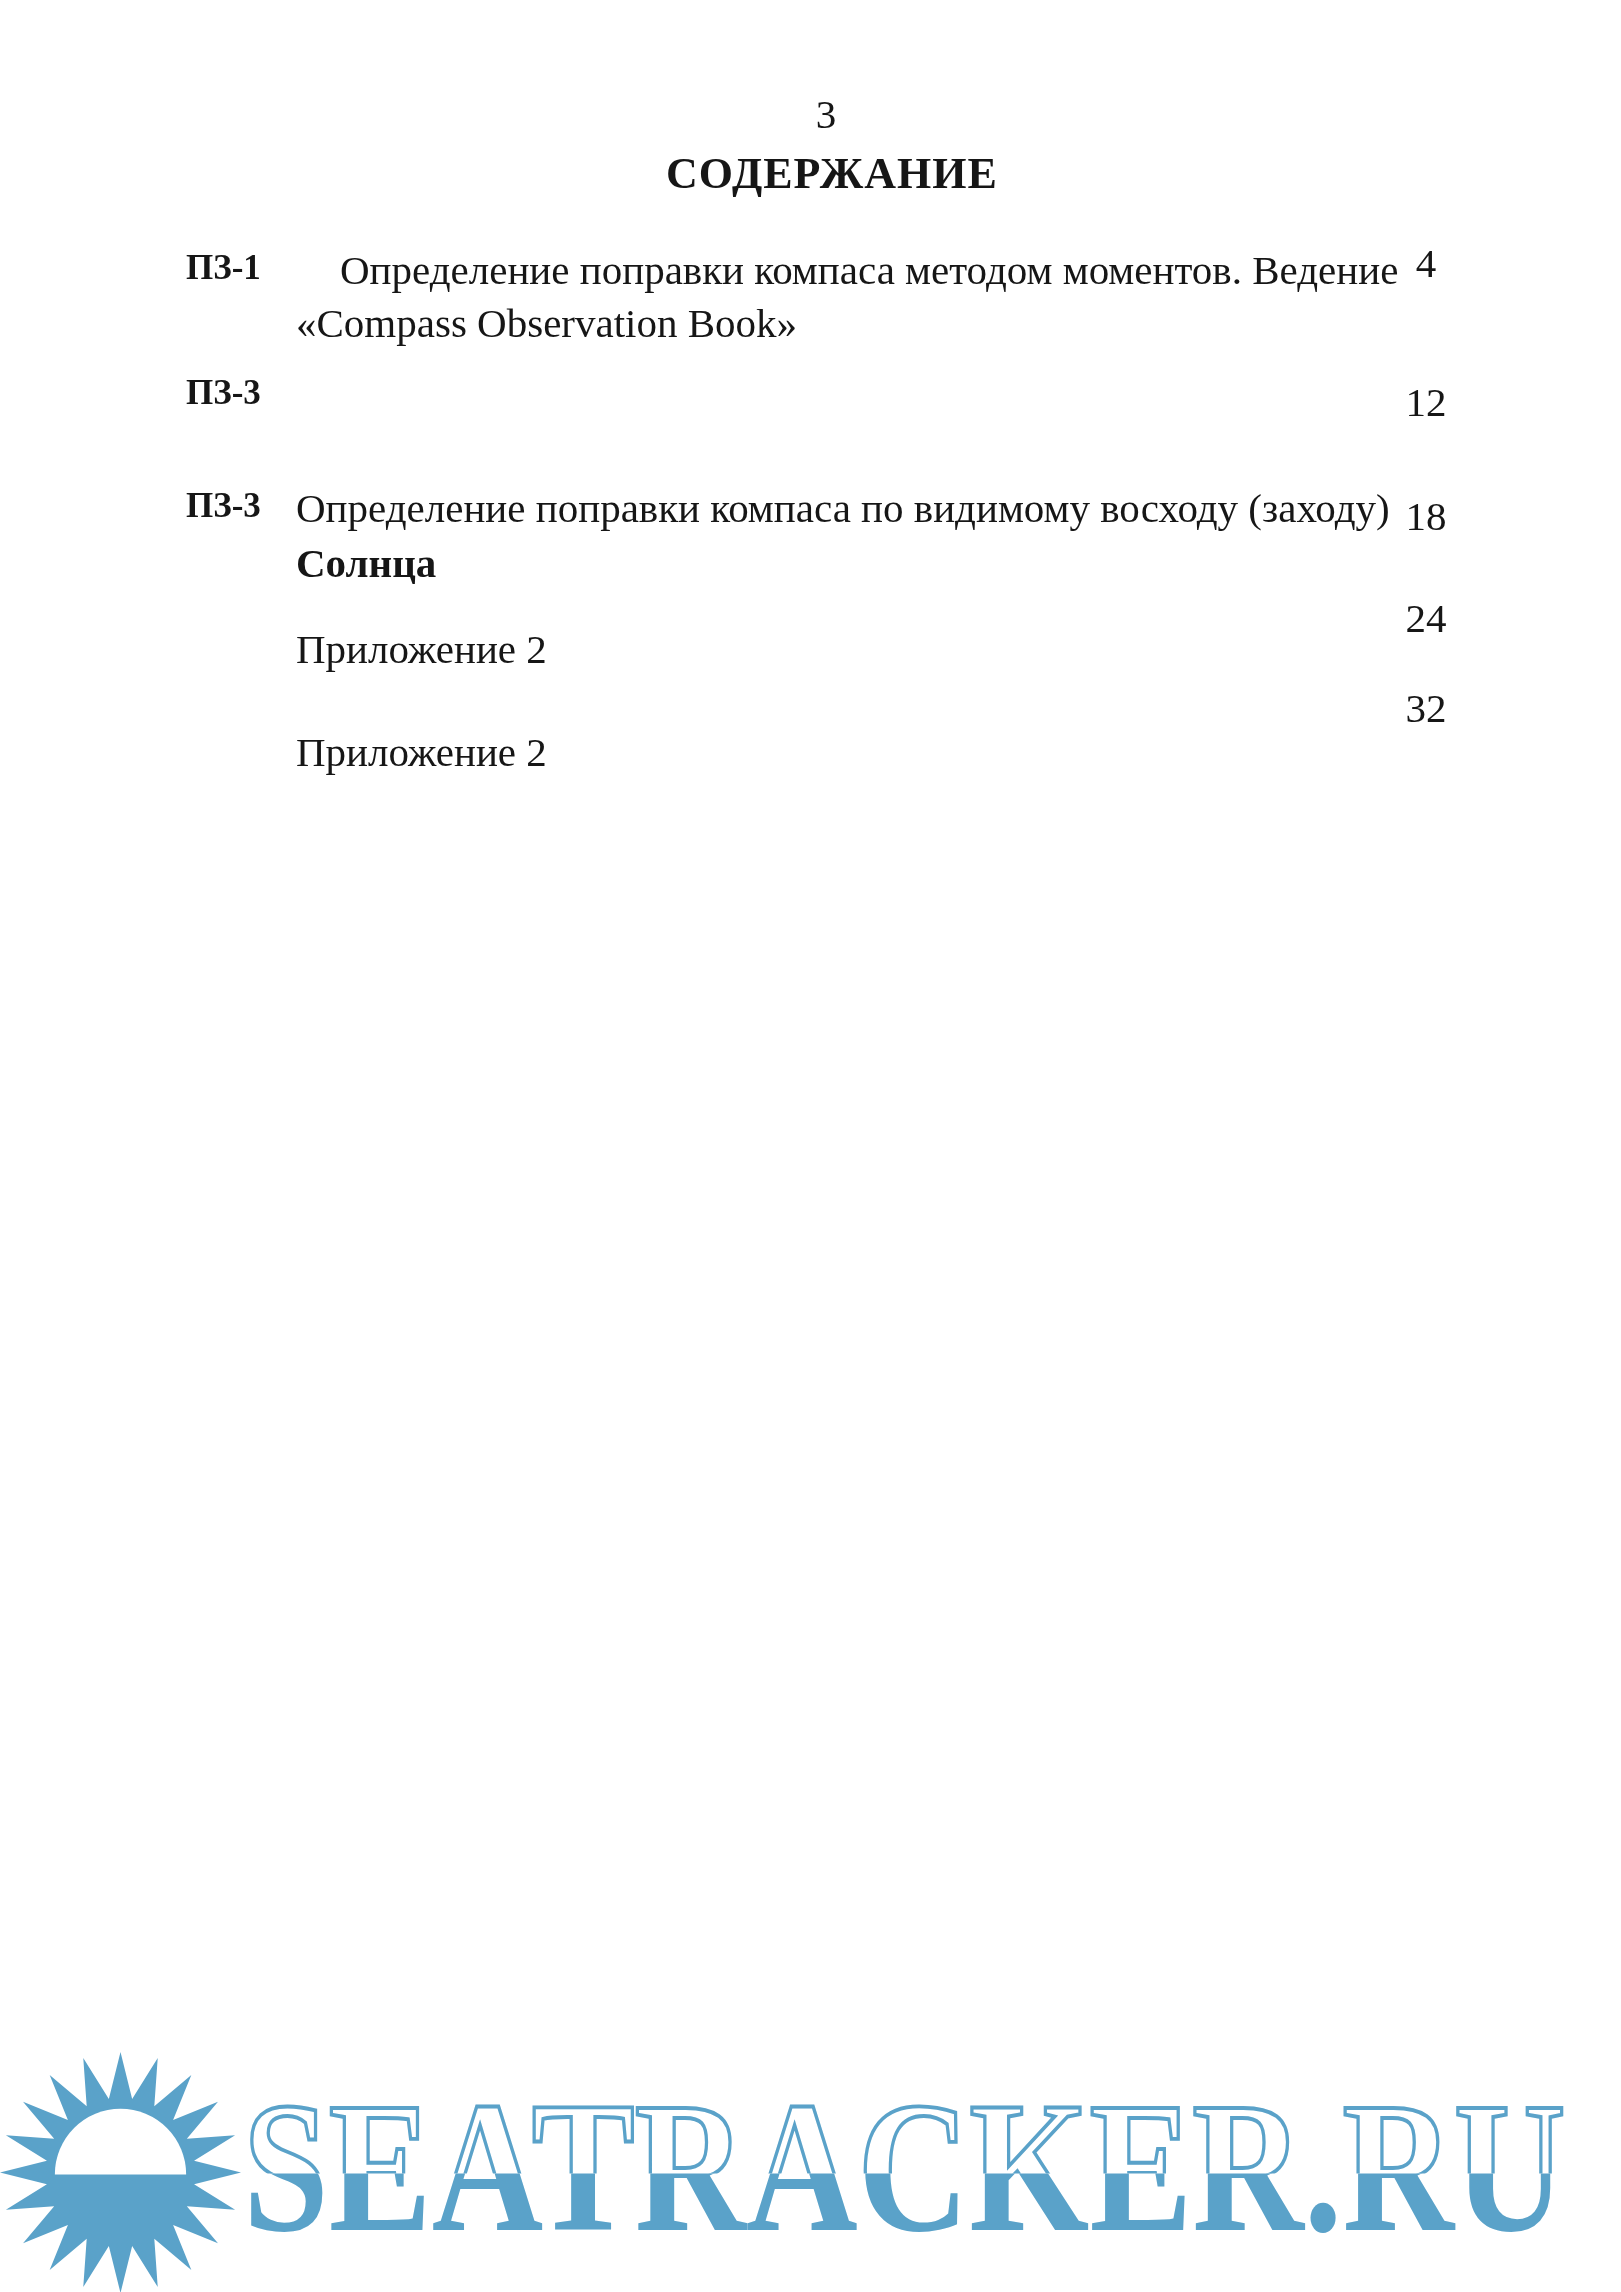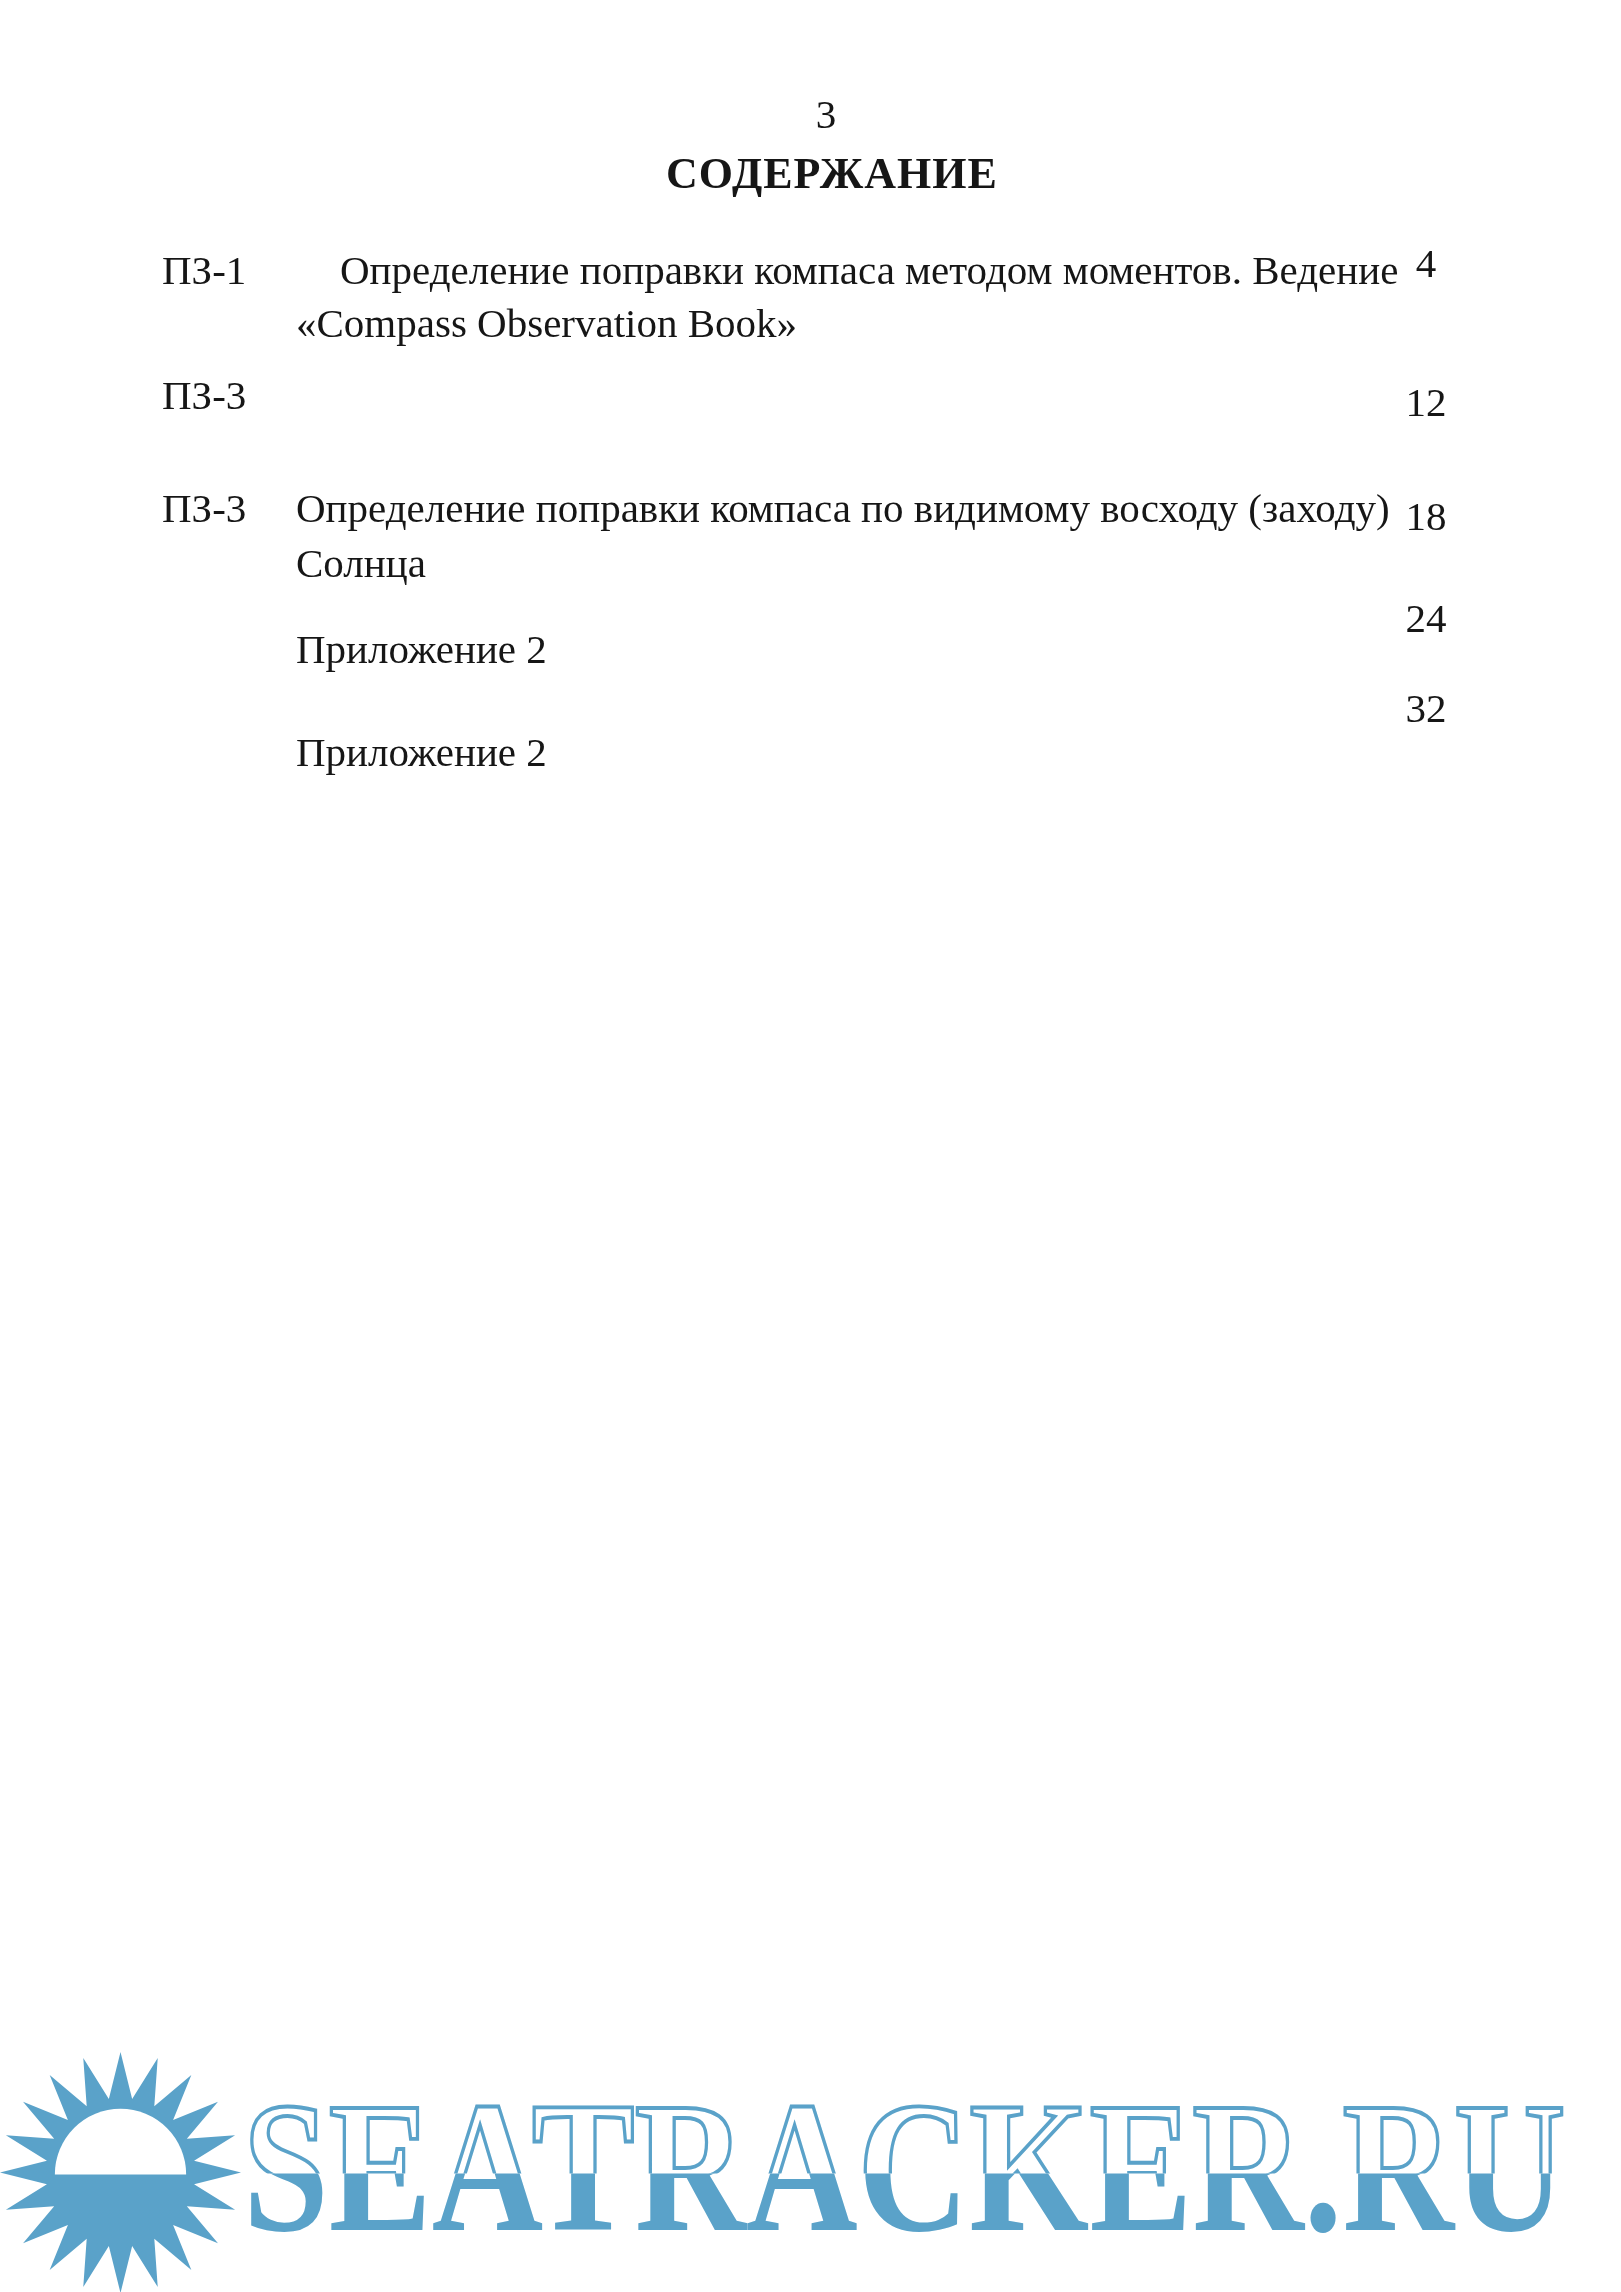--- a/index.html
+++ b/index.html
@@ -13,36 +13,36 @@
   }
   .abs{position:absolute;white-space:nowrap;line-height:1;}
   .pagenum-top{
     top:94px;left:826px;transform:translateX(-50%);
     font-size:41px;
   }
   .doc-title{
     top:152px;left:832px;transform:translateX(-50%);
     font-size:44px;font-weight:bold;letter-spacing:1px;text-align:center;
   }
-  .toc-label{left:162px;font-size:41px;}
+  .toc-label{left:186px;font-size:35px;font-weight:bold;}
   .toc-line{left:296px;font-size:41px;}
   .toc-page{left:1372px;width:108px;text-align:center;font-size:41px;}
 
   .lbl-1{top:250px;}
   .e1l1{top:250px;margin-left:44px;}
   .e1l2{top:303px;}
   .pg-1{top:243px;}
 
   .lbl-2{top:375px;}
   .e2l1{top:405px;}
   .pg-2{top:382px;}
 
   .lbl-3{top:488px;}
   .e3l1{top:488px;}
-  .e3l2{top:543px;}
+  .e3l2{top:543px;font-weight:bold;}
   .pg-3{top:480px;margin-top:16px;}
 
   .e4l1{top:629px;}
   .pg-4{top:598px;}
 
   .e5l1{top:732px;}
   .pg-5{top:688px;}
 
   
   .wm-sun{position:absolute;left:0px;top:2052px;width:241px;height:241px;}

